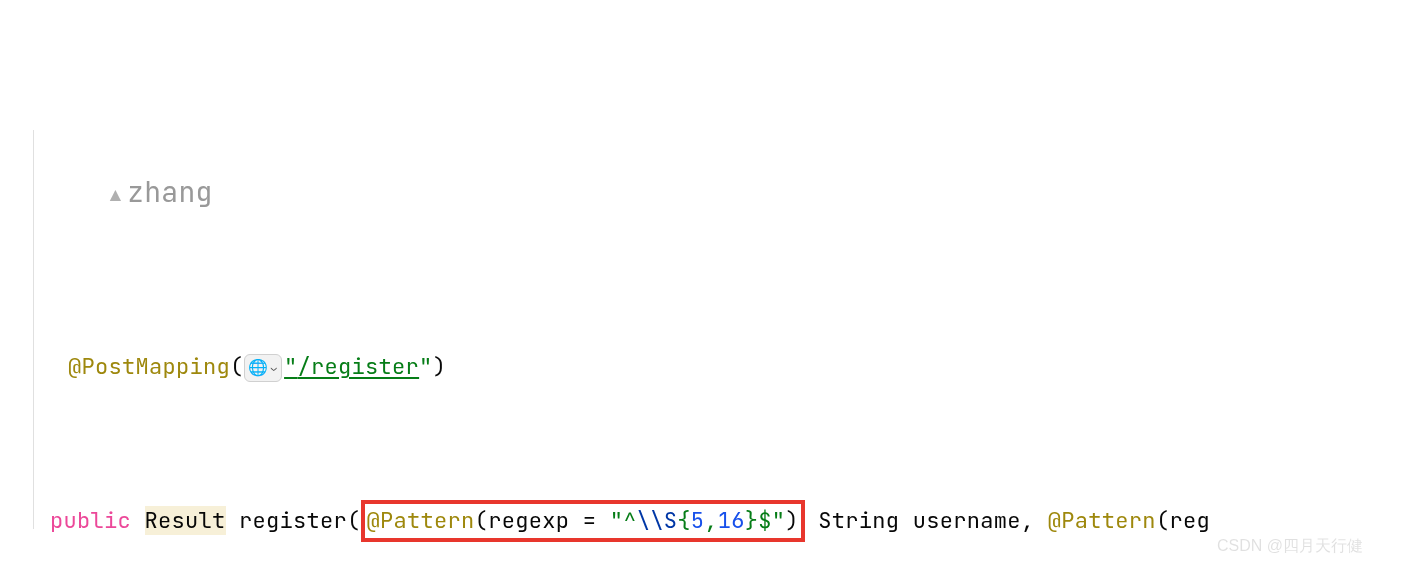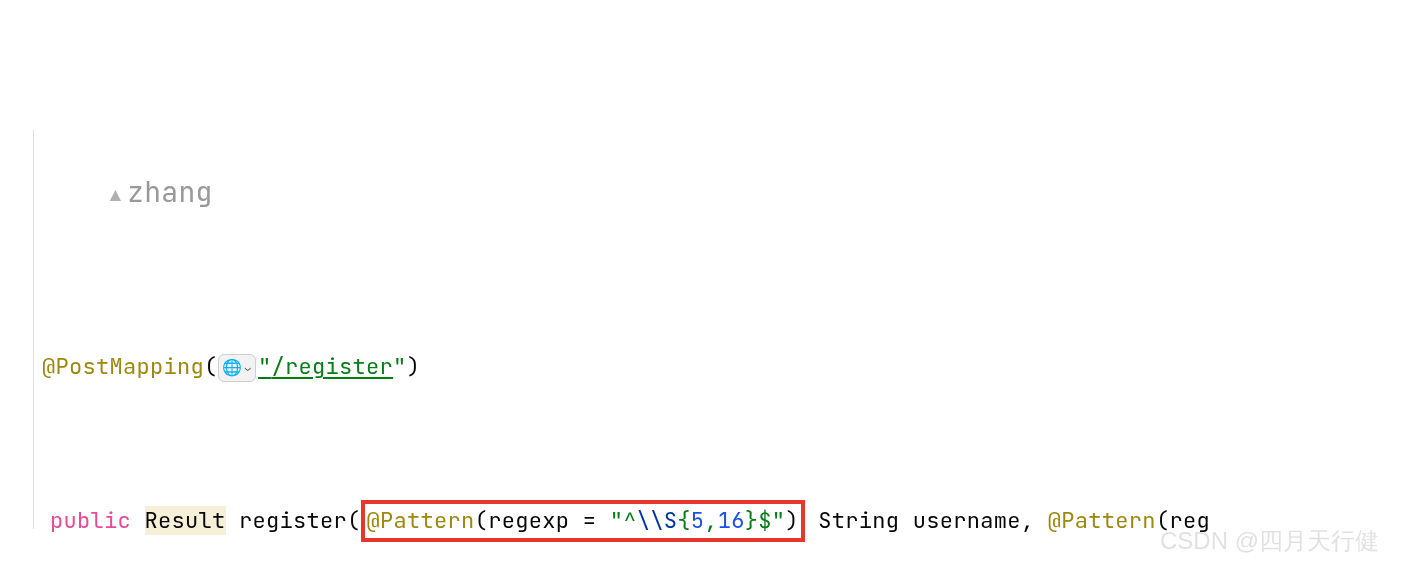--- a/index.html
+++ b/index.html
@@ -68,38 +68,38 @@
     }
     .fold-line {
       position: absolute;
       left: 33px;
       top: 130px;
       bottom: 40px;
       border-left: 1px solid #e0e0e0;
     }
     .watermark {
       position: absolute;
-      right: 24px;
+      right: 40px;
       bottom: 10px;
       color: rgba(0,0,0,0.12);
-      font-size: 24px;
+      font-size: 16px;
       font-family: sans-serif;
     }
   </style>
 </head>
 <body>
 
 <div class="editor">
   <div class="fold-line"></div>
 
   <span class="line" style="padding-left:56px; min-height:32px;">
     <span class="author-icon">▲</span><span class="author-text">zhang</span>
   </span>
 
-  <span class="line" style="padding-left:42px;"><span class="anno">@PostMapping</span><span>(</span><span class="globe-pill"><span class="globe">🌐</span><span class="chev">⌄</span></span><span class="str underline">"</span><span class="str underline">/register</span><span class="str">"</span><span>)</span></span>
+  <span class="line" style="padding-left:68px;"><span class="anno">@PostMapping</span><span>(</span><span class="globe-pill"><span class="globe">🌐</span><span class="chev">⌄</span></span><span class="str underline">"</span><span class="str underline">/register</span><span class="str">"</span><span>)</span></span>
 
   <span class="line" style="padding-left:50px; min-height:50px;"><span class="kw">public</span> <span class="hl-usage">Result</span> <span>register</span>(<span class="red-box"><span class="anno">@Pattern</span>(<span>regexp = </span><span class="str">"^</span><span class="str-esc">\\S</span><span class="str">{</span><span class="num">5</span><span class="str">,</span><span class="num">16</span><span class="str">}</span><span class="str">$"</span>)</span> <span>String</span> <span>username</span>, <span class="anno">@Pattern</span>(<span>reg</span></span>
 
   
 
   
 
   
 
   

